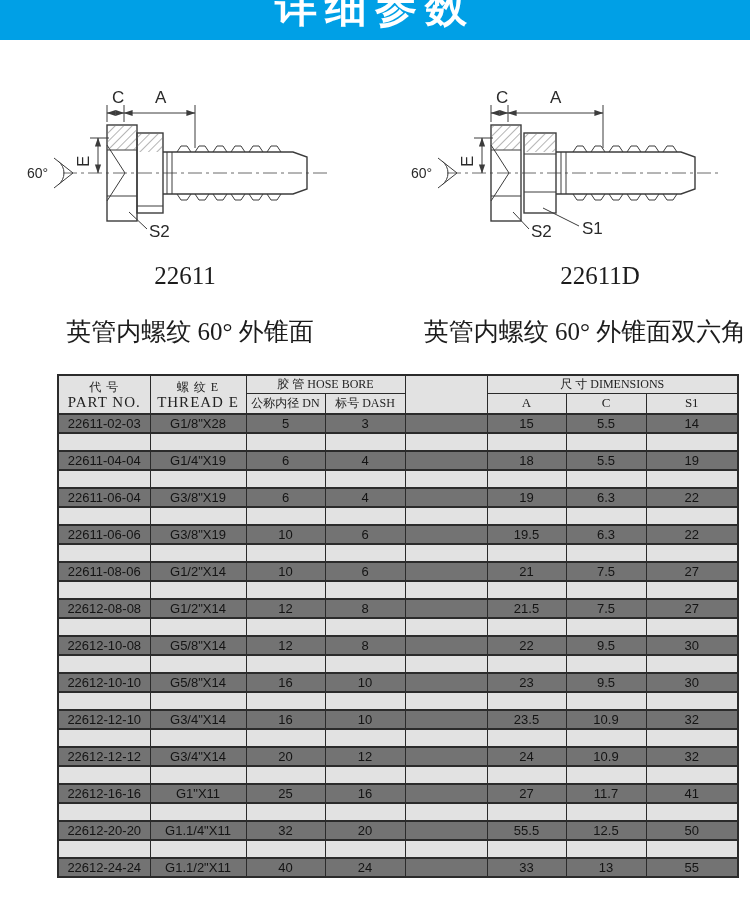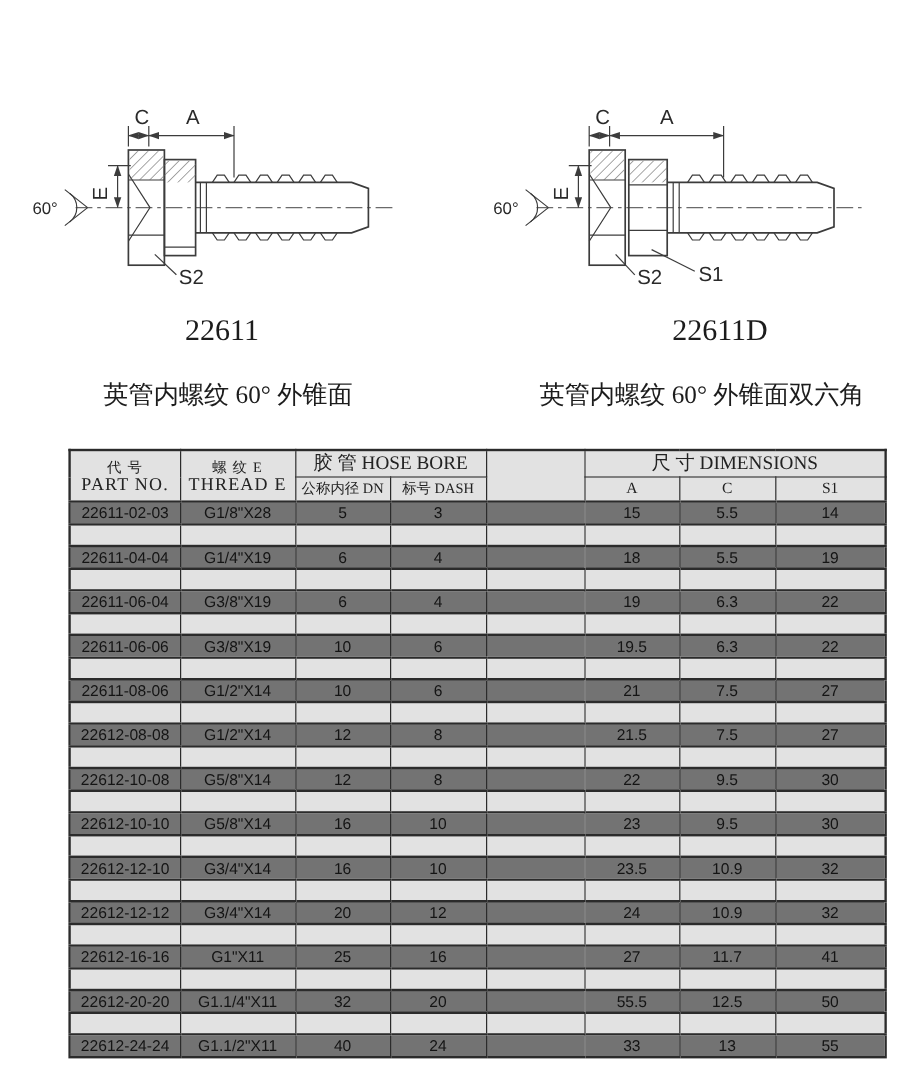--- a/index.html
+++ b/index.html
@@ -26,50 +26,53 @@
   .dwg-label { font-family:"Liberation Sans", sans-serif; font-size:17px; fill:#2a2a2a; }
   .dwg-label-sm { font-family:"Liberation Sans", sans-serif; font-size:14px; fill:#2a2a2a; }
   .arrowhead { fill:#3c3c3c; }
 
   
   .model-title { position:absolute; text-align:center;
                  font-family:"Liberation Serif", serif; font-size:25px; color:#1c1c1c; }
   .model-title.t1 { left:25px;  top:262px; width:320px; }
   .model-title.t2 { left:430px; top:262px; width:340px; }
   .model-caption { position:absolute; text-align:center;
-                   font-family:"Liberation Serif", serif; font-size:21px; color:#1c1c1c; }
+                   font-family:"Liberation Serif", serif; font-size:25px; color:#1c1c1c; }
   .model-caption.c1 { left:15px;  top:315px; width:350px; }
   .model-caption.c2 { left:405px; top:315px; width:360px; }
 
   
   .table-wrap { position:absolute; left:57px; top:374px; width:680px; }
   table.spec { border-collapse:collapse; table-layout:fixed; width:680px;
                border:2px solid #2b2b2b; }
   table.spec th, table.spec td { border:1px solid #2b2b2b; text-align:center;
                vertical-align:middle; overflow:hidden; white-space:nowrap; }
   thead th { background:#e2e2e2; font-weight:normal; color:#222;
              font-family:"Liberation Serif", serif; }
   thead tr.hrow1 { height:18px; }
   thead tr.hrow2 { height:20px; }
   th .cn { display:block; font-size:12px; line-height:15px; letter-spacing:1px; }
   th .en { display:block; font-size:15px; line-height:14px; letter-spacing:1px; }
-  th.group { font-size:16px; }
+  th.group { font-size:12px; }
   th.sub   { font-size:12px; }
   th.dimhead { font-size:13px; }
   thead { border-bottom:2px solid #2b2b2b; }
   tr.data-row { height:19px; background:#737373; }
   tr.data-row td { border-top:2px solid #2b2b2b; border-bottom:2px solid #2b2b2b;
                    font-size:13px; color:#141414; font-family:"Liberation Sans", sans-serif; }
   tr.spacer-row { height:18px; background:#e2e2e2; }
 </style>
 </head>
 <body>
 
 <div class="page">
 
+  <div class="banner">
+    <div class="banner-title">详细参数</div>
+  </div>
 
   <div class="drawing dwg-left">
     <svg width="320" height="165" viewBox="0 0 320 165">
       <defs>
         <pattern id="hatch1" width="6" height="6" patternUnits="userSpaceOnUse" patternTransform="rotate(45)">
           <line x1="0" y1="0" x2="0" y2="6" stroke="#6b6b6b" stroke-width="1"></line>
         </pattern>
         <marker id="arr1" markerWidth="10" markerHeight="8" refX="8.6" refY="3.5" orient="auto-start-reverse">
           <path d="M0,0.4 L9,3.5 L0,6.6 Z" class="arrowhead"></path>
         </marker>

